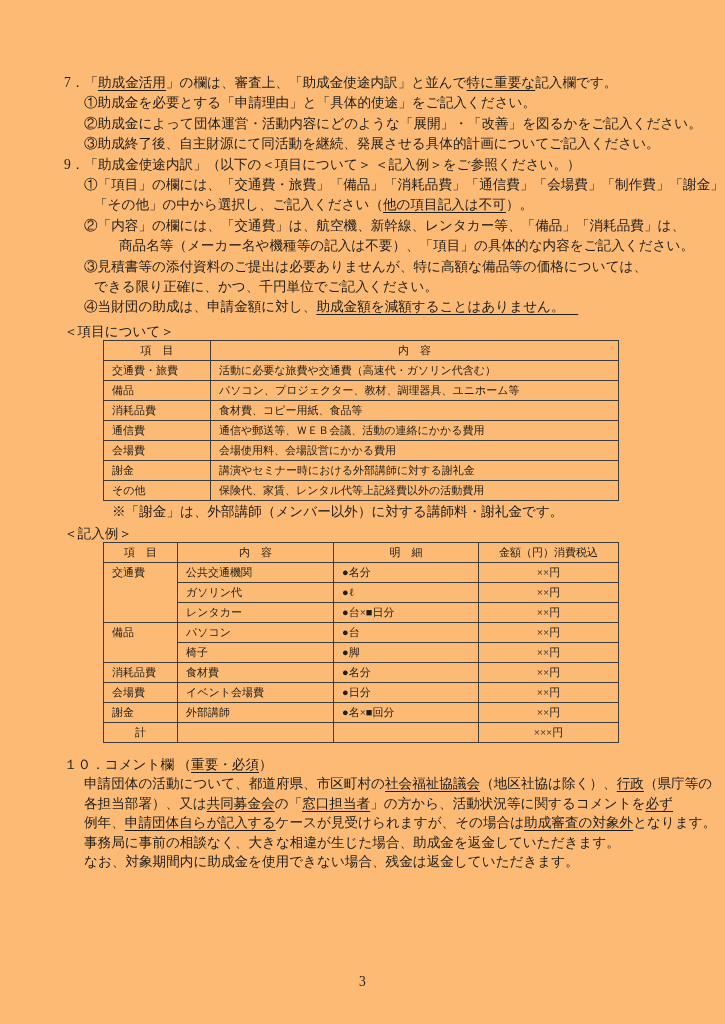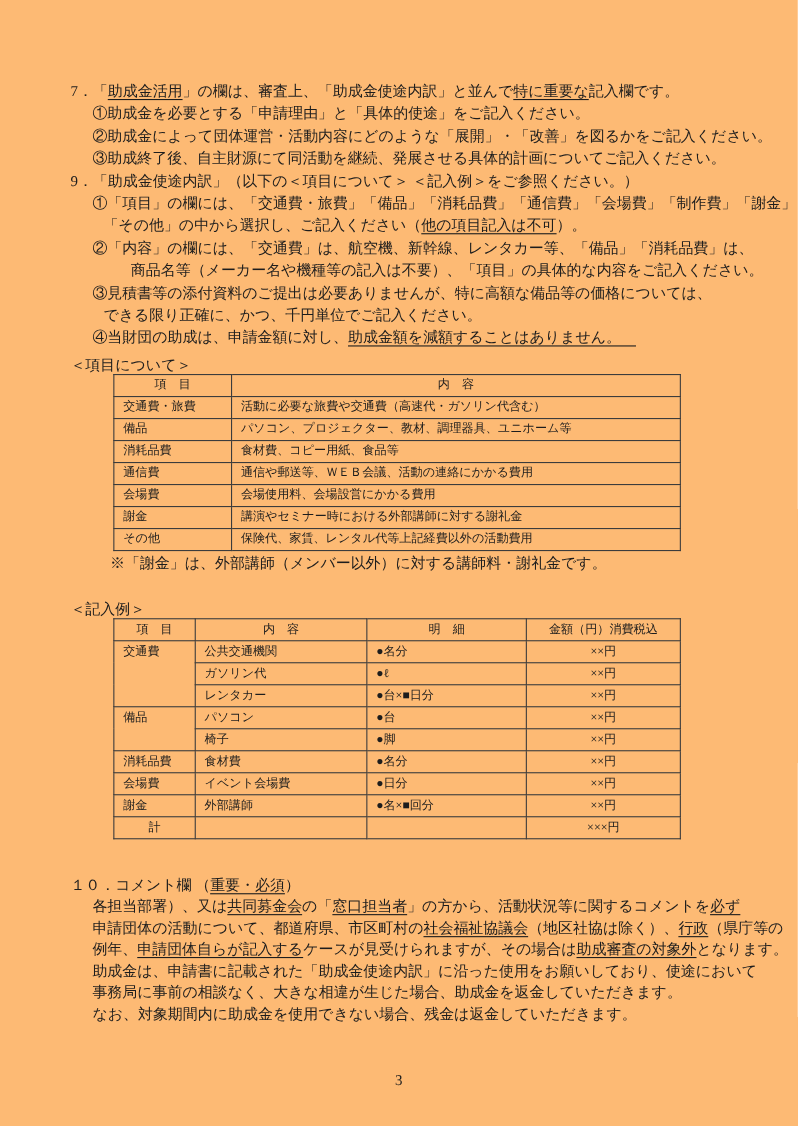--- a/index.html
+++ b/index.html
@@ -8,33 +8,33 @@
     position:relative;width:725px;height:1024px;background:#fdba74;overflow:hidden;
     color:#1d1d1d;font-family:Liberation Serif, serif;
   }
   .content{padding:73px 18px 0 64px;font-size:13.6px;}
   .line{line-height:20.4px;white-space:nowrap;}
   .ind1{padding-left:20px;}
   .ind2{padding-left:30px;}
   .ind3{padding-left:42px;text-align:center;}
   .u{text-decoration:underline;text-underline-offset:2.5px;text-decoration-thickness:1px;}
   .section-heading{line-height:16px;margin-top:6px;white-space:nowrap;}
-  .h2gap{margin-top:26px;}
+  .h2gap{margin-top:6px;}
   .doc-table{border-collapse:collapse;table-layout:fixed;width:515px;margin-left:39px;}
   .doc-table th,.doc-table td{
     border:1px solid #3c3c3c;font-weight:normal;height:19px;line-height:18px;
     font-size:11px;padding:0 0 0 8px;text-align:left;white-space:nowrap;
     overflow:hidden;vertical-align:middle;
   }
   .doc-table th{text-align:center;padding:0;}
   .t2 td.amt{text-align:center;padding:0;}
   .t2 td.ctr{text-align:center;padding:0;}
   .t2 td.vtop{vertical-align:top;}
-  .note{line-height:17px;margin-top:2px;margin-left:36px;white-space:nowrap;}
-  .bottom{margin-top:32px;}
+  .note{line-height:17px;margin-top:2px;margin-left:48px;white-space:nowrap;}
+  .bottom{margin-top:12px;}
   .bottom .line{line-height:19.5px;}
   .page-num{position:absolute;top:974px;left:0;width:100%;text-align:center;font-size:13.6px;}
 </style>
 </head>
 <body>
 
 <div class="page">
   <div class="content">
 
     <div id="top-block">
@@ -166,23 +166,22 @@
             <td class="ctr">計</td>
             <td></td>
             <td></td>
             <td class="amt">×××円</td>
           </tr>
         </tbody>
     </table>
 
     <div id="bottom-block" class="bottom">
         <div class="line ind0"><span>１０．コメント欄 （</span><span class="u">重要・必須</span><span>）</span></div>
+        <div class="line ind1"><span>申請団体の活動について、都道府県、市区町村の</span><span class="u">社会福祉協議会</span><span>（地区社協は除く）、</span><span class="u">行政</span><span>（県庁等の</span></div>
         <div class="line ind1"><span>各担当部署）、又は</span><span class="u">共同募金会</span><span>の「</span><span class="u">窓口担当者</span><span>」の方から、活動状況等に関するコメントを</span><span class="u">必ず</span></div>
-        <div class="line ind1"><span>申請団体の活動について、都道府県、市区町村の</span><span class="u">社会福祉協議会</span><span>（地区社協は除く）、</span><span class="u">行政</span><span>（県庁等の</span></div>
         <div class="line ind1"><span>例年、</span><span class="u">申請団体自らが記入する</span><span>ケースが見受けられますが、その場合は</span><span class="u">助成審査の対象外</span><span>となります。</span></div>
-        <div class="line ind1"><span>助成金は、申請書に記載された「助成金使途内訳」に沿った使用をお願いしており、使途において</span></div>
         <div class="line ind1"><span>事務局に事前の相談なく、大きな相違が生じた場合、助成金を返金していただきます。</span></div>
         <div class="line ind1"><span>なお、対象期間内に助成金を使用できない場合、残金は返金していただきます。</span></div>
       </div>
   </div>
 
   <div class="page-num">3</div>
 </div>
 
 </body></html>

